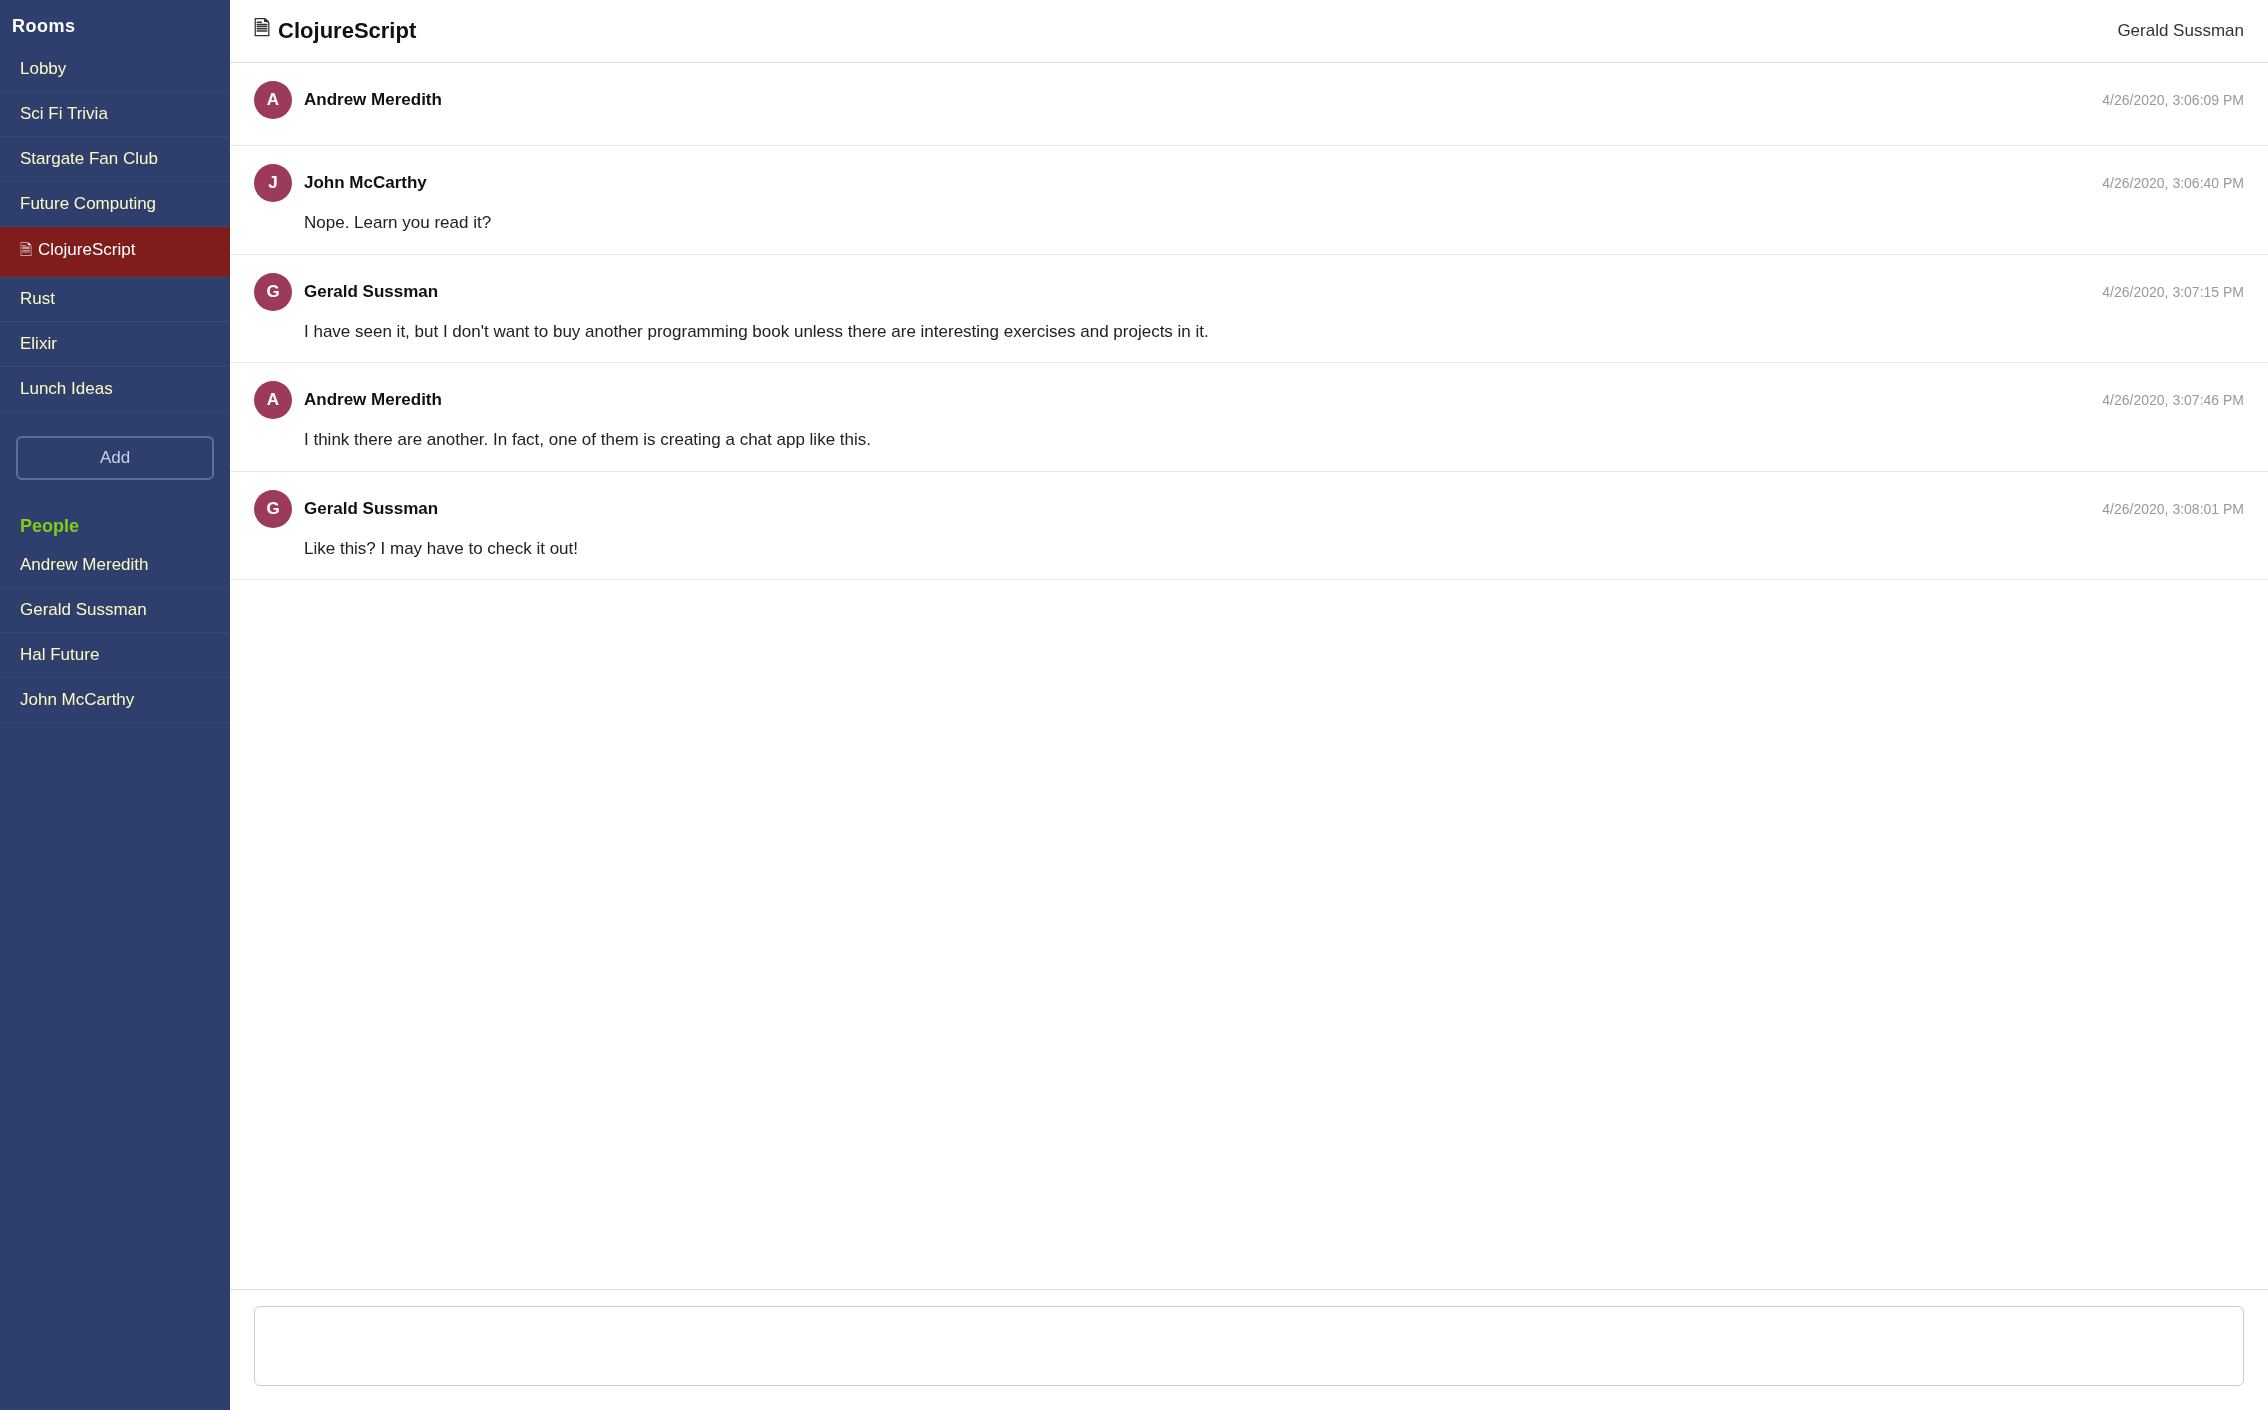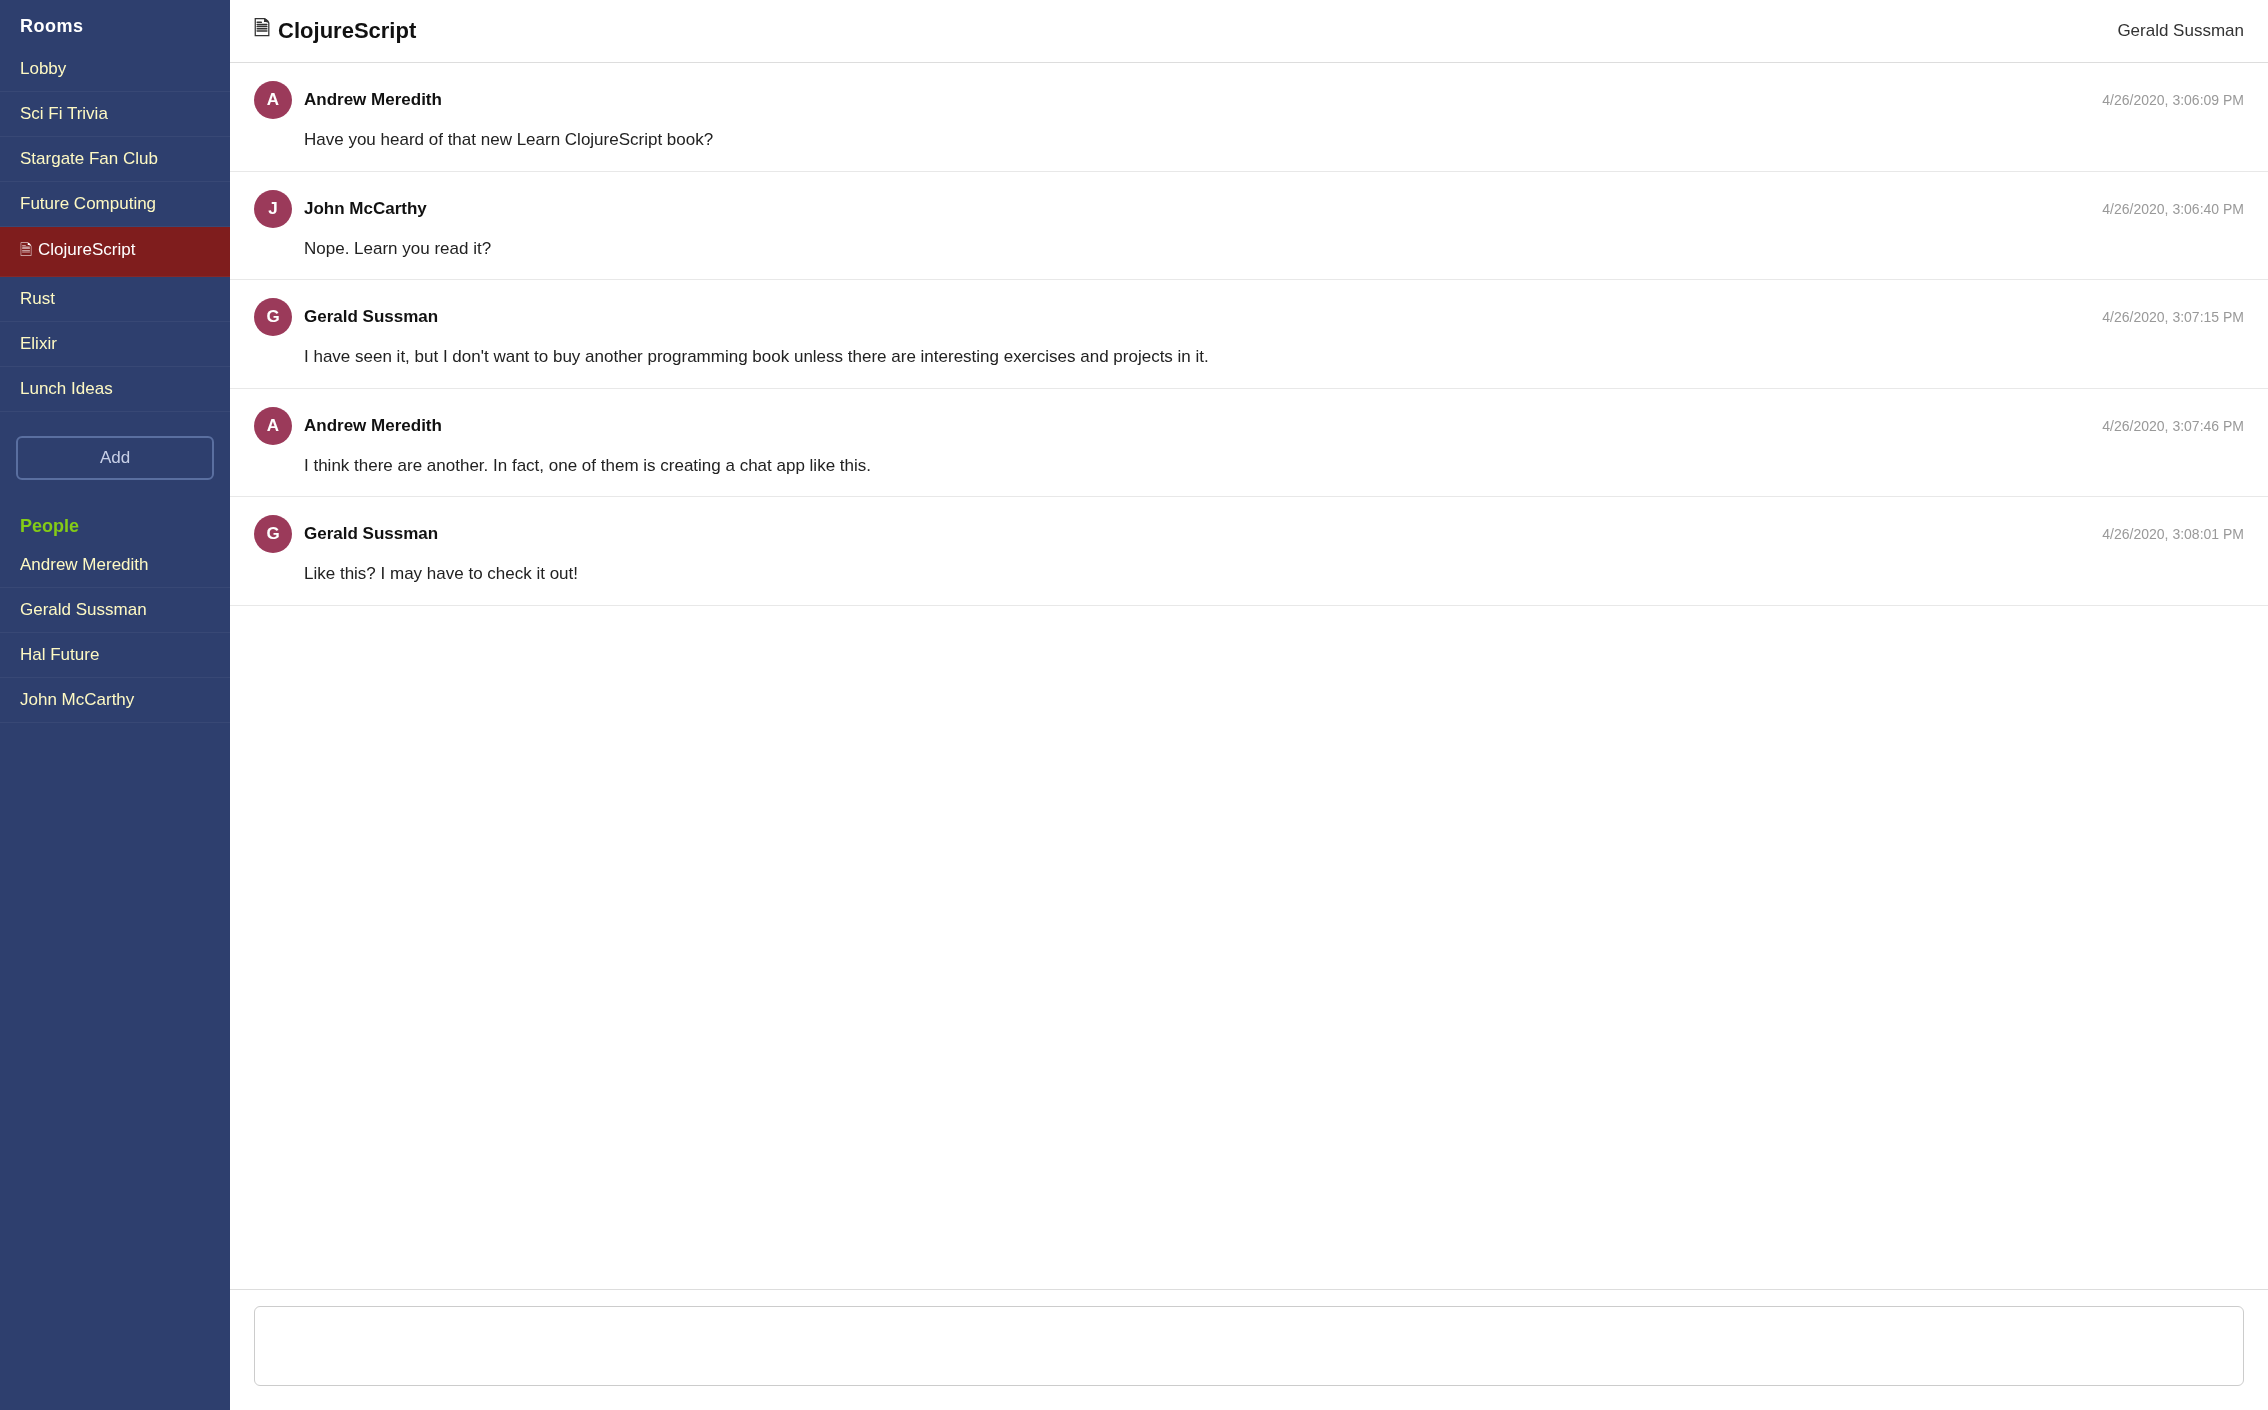--- a/index.html
+++ b/index.html
@@ -19,21 +19,21 @@
       color: #c8d0e7;
       display: flex;
       flex-direction: column;
       overflow-y: auto;
     }
 
     .sidebar-section-header {
       color: #fff;
       font-size: 18px;
       font-weight: 600;
-      padding: 16px 20px 10px;
+      padding: 16px 12px 10px;
       letter-spacing: 0.5px;
     }
 
     .sidebar-item {
       padding: 12px 20px;
       font-size: 17px;
       cursor: pointer;
       color: #fef9c3;
       border-bottom: 1px solid rgba(255,255,255,0.05);
     }
@@ -217,21 +217,20 @@
   <div id="messages">
 
     <div class="message-block">
       <div class="message-header">
         <div class="message-author-info">
           <div class="avatar">A</div>
           <span class="author-name">Andrew Meredith</span>
         </div>
         <span class="message-time">4/26/2020, 3:06:09 PM</span>
       </div>
-      <div class="message-body">Have you heard of that new Learn ClojureScript book?</div>
     </div>
 
     <div class="message-block">
       <div class="message-header">
         <div class="message-author-info">
           <div class="avatar">J</div>
           <span class="author-name">John McCarthy</span>
         </div>
         <span class="message-time">4/26/2020, 3:06:40 PM</span>
       </div>

